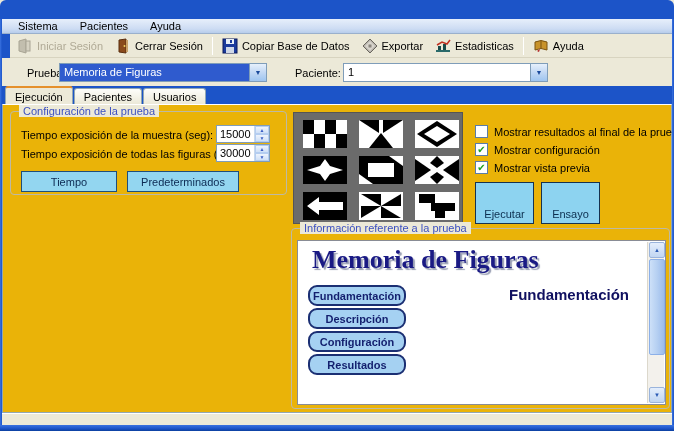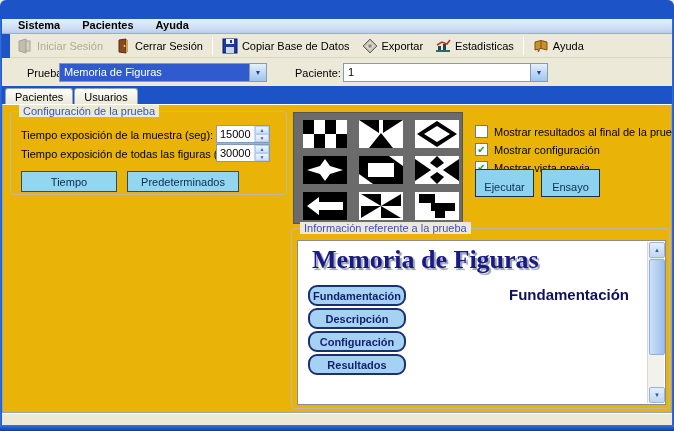--- a/index.html
+++ b/index.html
@@ -33,21 +33,21 @@
     border:1px solid #fff; color:#fff; font-size:9px; font-weight:bold;
     display:flex; align-items:center; justify-content:center; line-height:1;
     background:linear-gradient(180deg,#7aa6ee 0%,#3a72da 50%,#2a5cc0 100%);
   }
   .winbtn.close { background:linear-gradient(180deg,#f0926f 0%,#e25a38 50%,#c13a21 100%); }
   
   .menubar {
     position:absolute; left:2px; top:19px; width:670px; height:15px;
     background:linear-gradient(180deg,#e7effb 0%,#cddcf3 70%,#b7cdeb 100%);
     border-bottom:1px solid #9ab0cc;
-    display:flex; align-items:flex-end; padding-left:6px; gap:2px;font-weight:bold;
+    display:flex; align-items:center; padding-left:6px; gap:2px;
   }
   .menu-item { padding:0 10px; height:15px; line-height:15px; }
   
   .toolbar {
     position:absolute; left:2px; top:34px; width:670px; height:24px;
     background:#ece9d8; border-bottom:1px solid #d8d4c0;
     display:flex; align-items:center; padding-left:1px;margin-left:8px;
   }
   .tb-item { display:flex; align-items:center; gap:4px; padding:2px 6px; white-space:nowrap; }
   .tb-item.disabled { color:#b0aa96; }
@@ -119,21 +119,21 @@
   .figtile { width:44px; height:28px; background:#fff; }
   .figtile svg { display:block; width:44px; height:28px; }
   
   .cb-row { position:absolute; left:472px; display:flex; align-items:center; gap:6px; white-space:nowrap; }
   .cb {
     width:13px; height:13px; background:#fff; border:1px solid #5a7ca8;
     display:flex; align-items:center; justify-content:center;
     font-size:10px; color:#21a121; line-height:1; flex:0 0 auto;
   }
   .bigbtn {
-    position:absolute; top:64px; width:59px; height:28px;
+    position:absolute; top:77px; width:59px; height:42px;
     background:#8dd3f0; border:1px solid #16324f; color:#0c2f4f;
     display:flex; align-items:flex-end; justify-content:center; padding-bottom:3px;
   }
   
   .grp-info { left:288px; top:123px; width:379px; height:181px; }
   .info-panel {
     position:absolute; left:5px; top:11px; width:369px; height:165px;
     background:#fff; border:1px solid #898c95;
   }
   .info-heading {
@@ -259,20 +259,21 @@
     <span class="sel-label" style="left:293px">Paciente:</span>
     <div class="combo" style="left:341px;width:205px">
       <div class="combo-value">1</div>
       <div class="combo-btn">
           <span>▼</span>
         </div>
     </div>
   </div>
 
   <div class="tabs">
+    <span class="tab active">Ejecución</span>
     <span class="tab">Pacientes</span>
     <span class="tab">Usuarios</span>
   </div>
 
   <div class="tabpage">
 
     <div class="groupbox grp-config">
       <span class="legend">Configuración de la prueba</span>
       <span class="cfg-row" style="top:17px">Tiempo exposición de la muestra (seg):</span>
       <div class="spin" style="top:13px">

